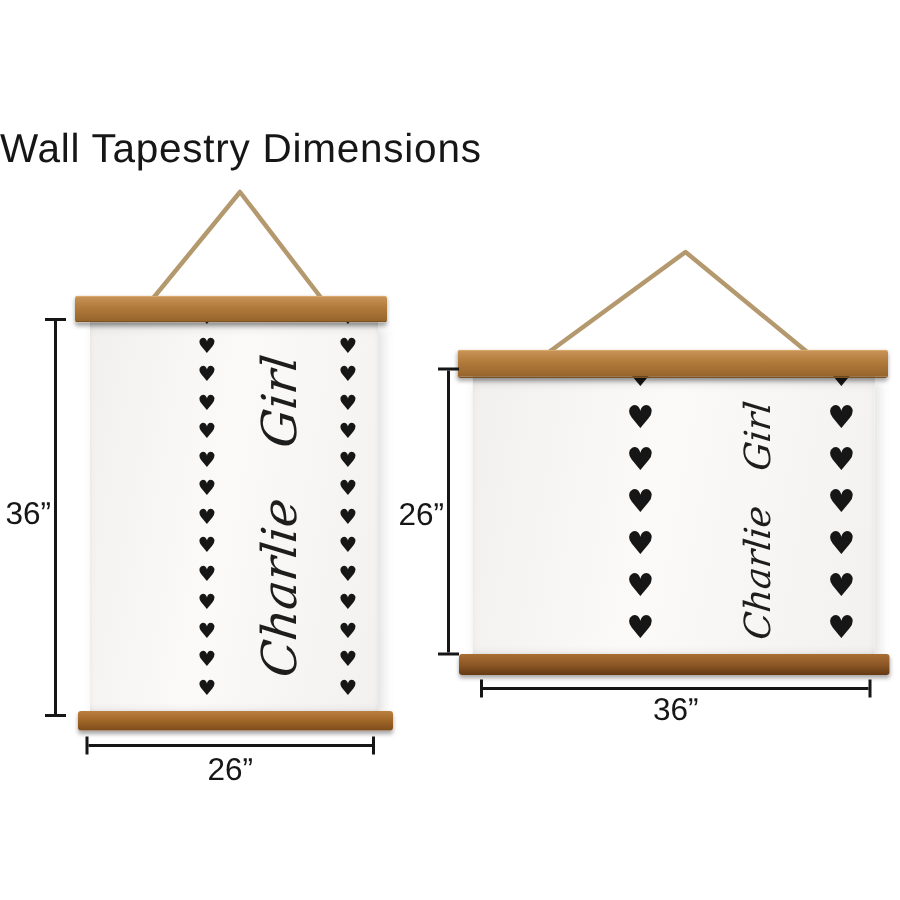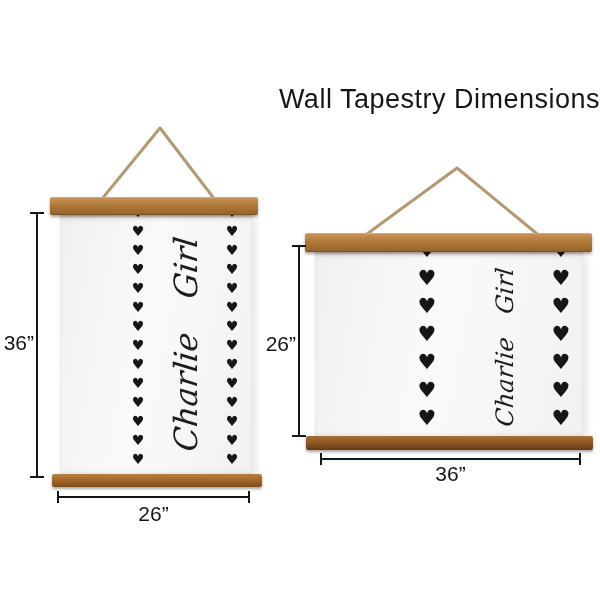--- a/index.html
+++ b/index.html
@@ -1,21 +1,21 @@
 <!DOCTYPE html>
 <html style="--ink: #161616; --rope: #b4996e; --rope-dark: #9a7f55; --wood-top: #b07a3a; --wood-bottom-1: #a06628; --wood-bottom-2: #8a5524; --fabric: #f7f6f4;"><head>
 <meta charset="utf-8">
 <style>
   html,body{margin:0;padding:0;background:#ffffff;}
   .stage{
     position:relative;width:600px;height:600px;background:#ffffff;overflow:hidden;
     font-family:"Liberation Sans",sans-serif;color:var(--ink,#161616);
   }
   .title{
-    position:absolute;left:0;top:84px;width:600px;text-align:right;
+    position:absolute;left:0;top:84px;width:600px;text-align:left;
     font-size:27px;font-weight:400;color:var(--ink,#161616);letter-spacing:.5px;
   }
   .ropes{position:absolute;left:0;top:0;z-index:1;}
   .rope-line{fill:none;stroke:var(--rope,#b4996e);stroke-width:3;stroke-linejoin:round;}
   .rope-knot{fill:var(--rope-dark,#9a7f55);}
 
   .fabric{
     position:absolute;z-index:2;overflow:hidden;
     background:linear-gradient(100deg,#f1f0ee 0%,#fbfaf8 45%,#f2f1ef 100%);
     box-shadow:inset 0 8px 10px -7px rgba(0,0,0,.28), inset 0 -6px 8px -6px rgba(0,0,0,.18),

